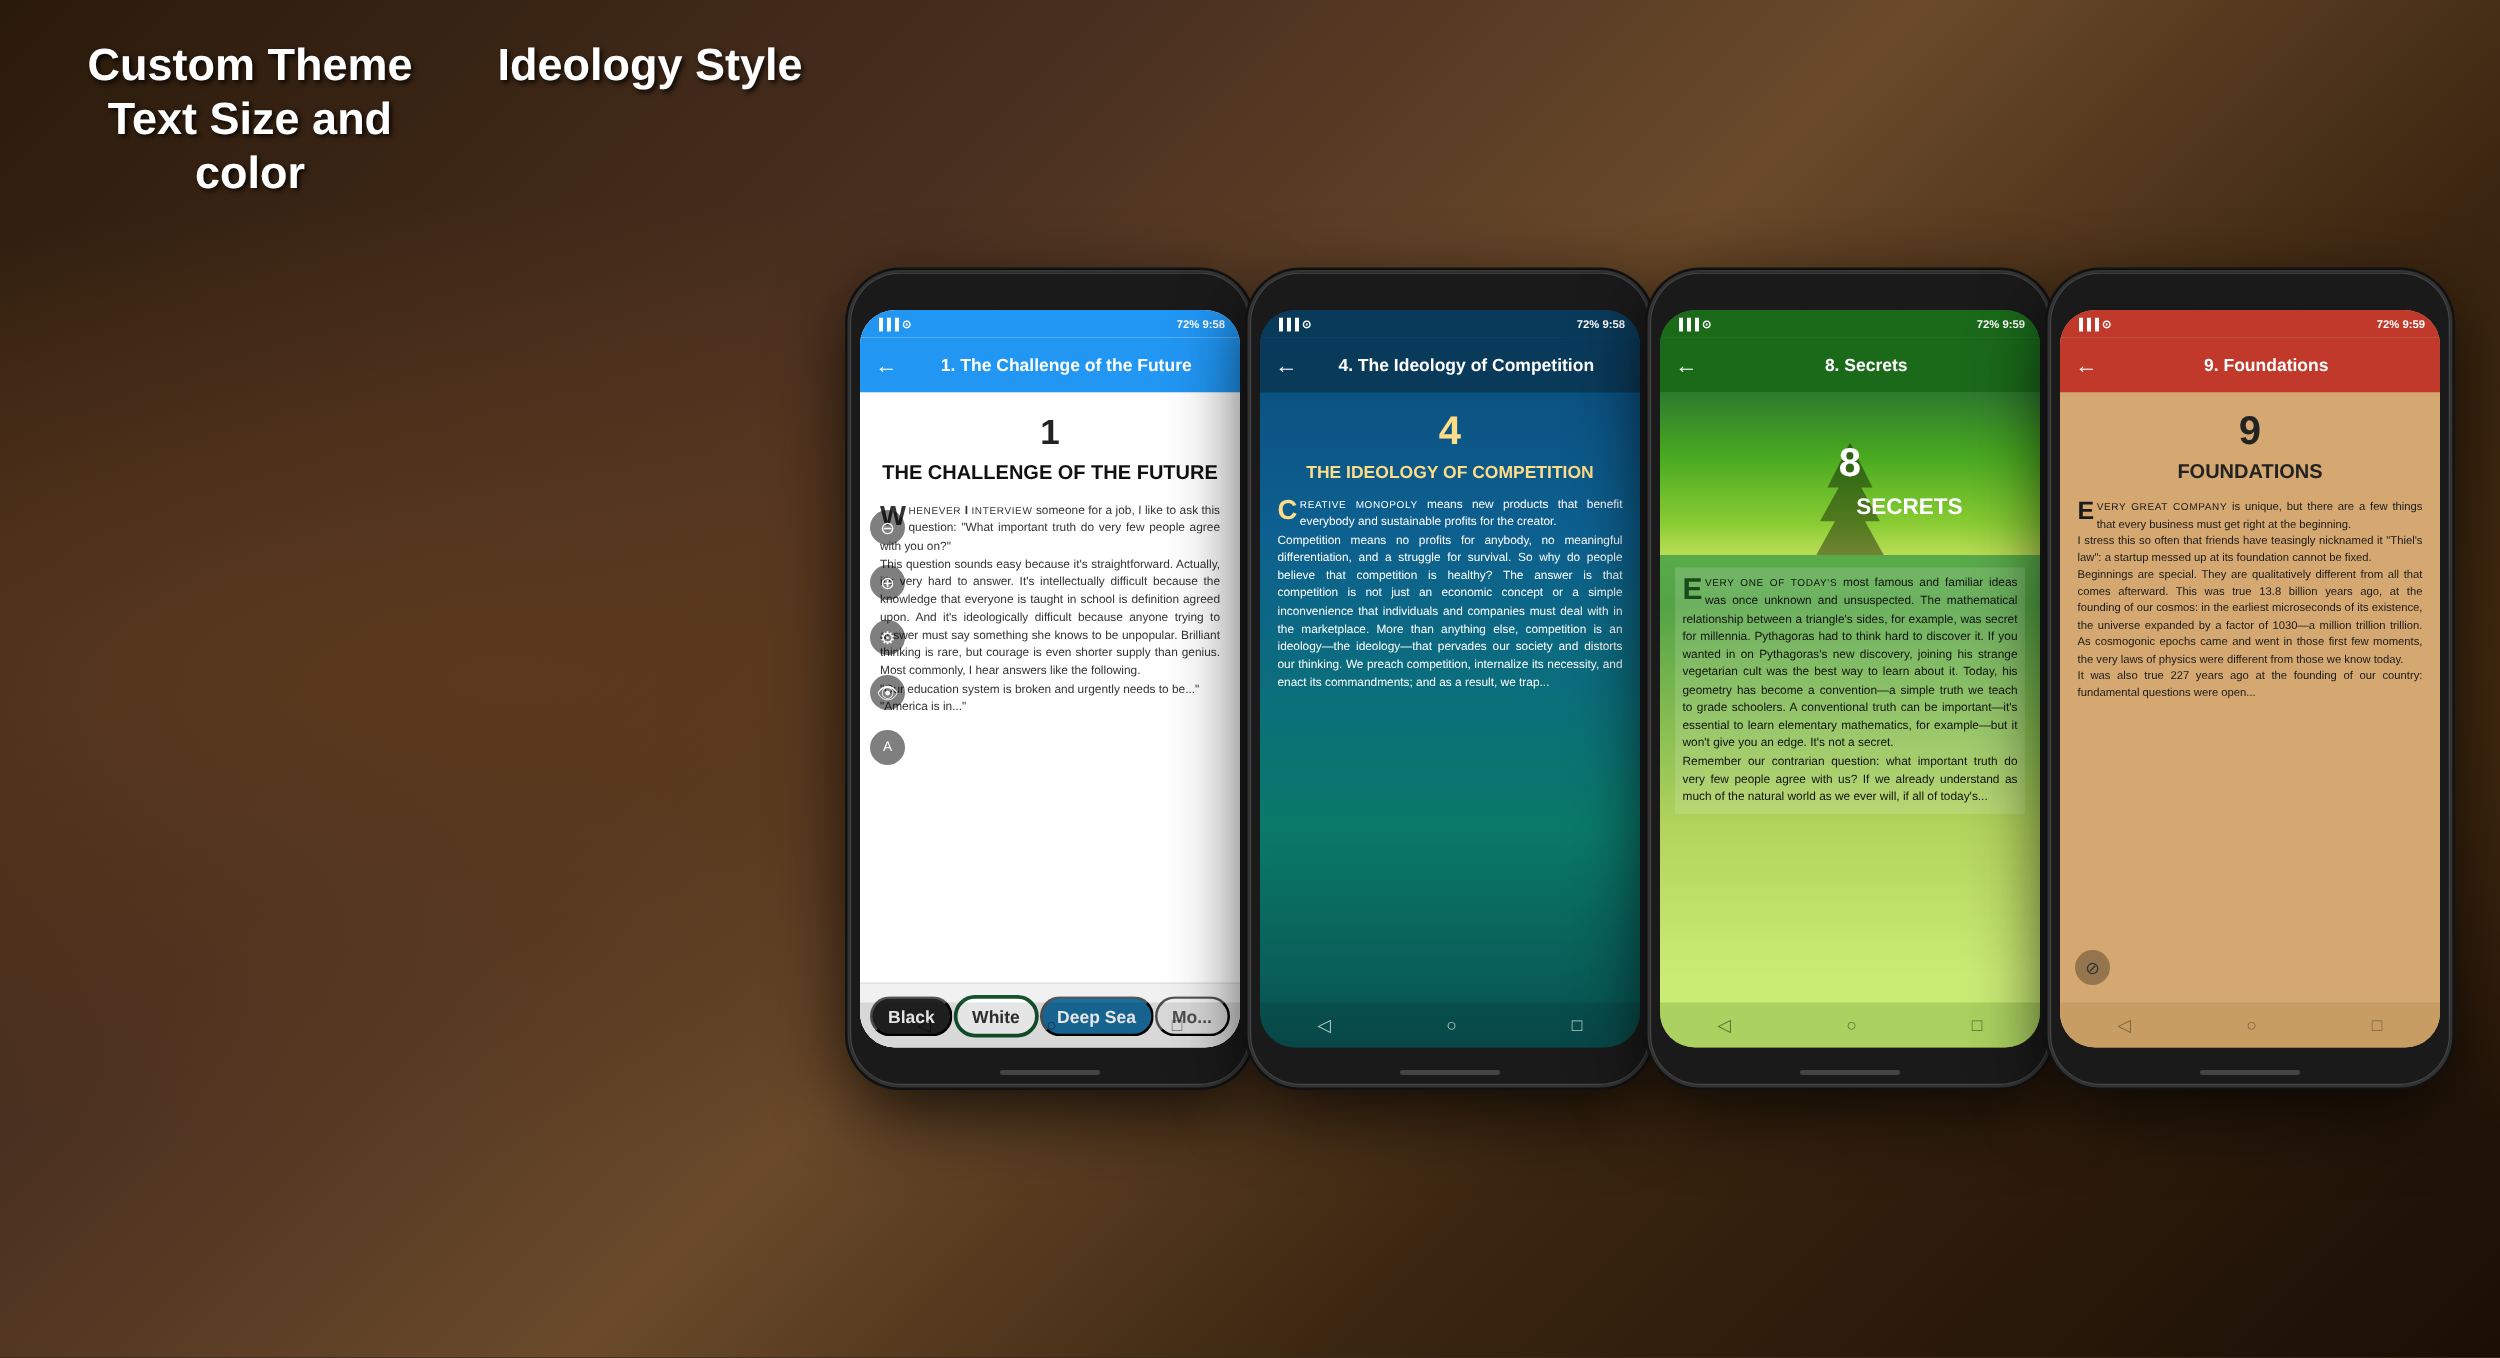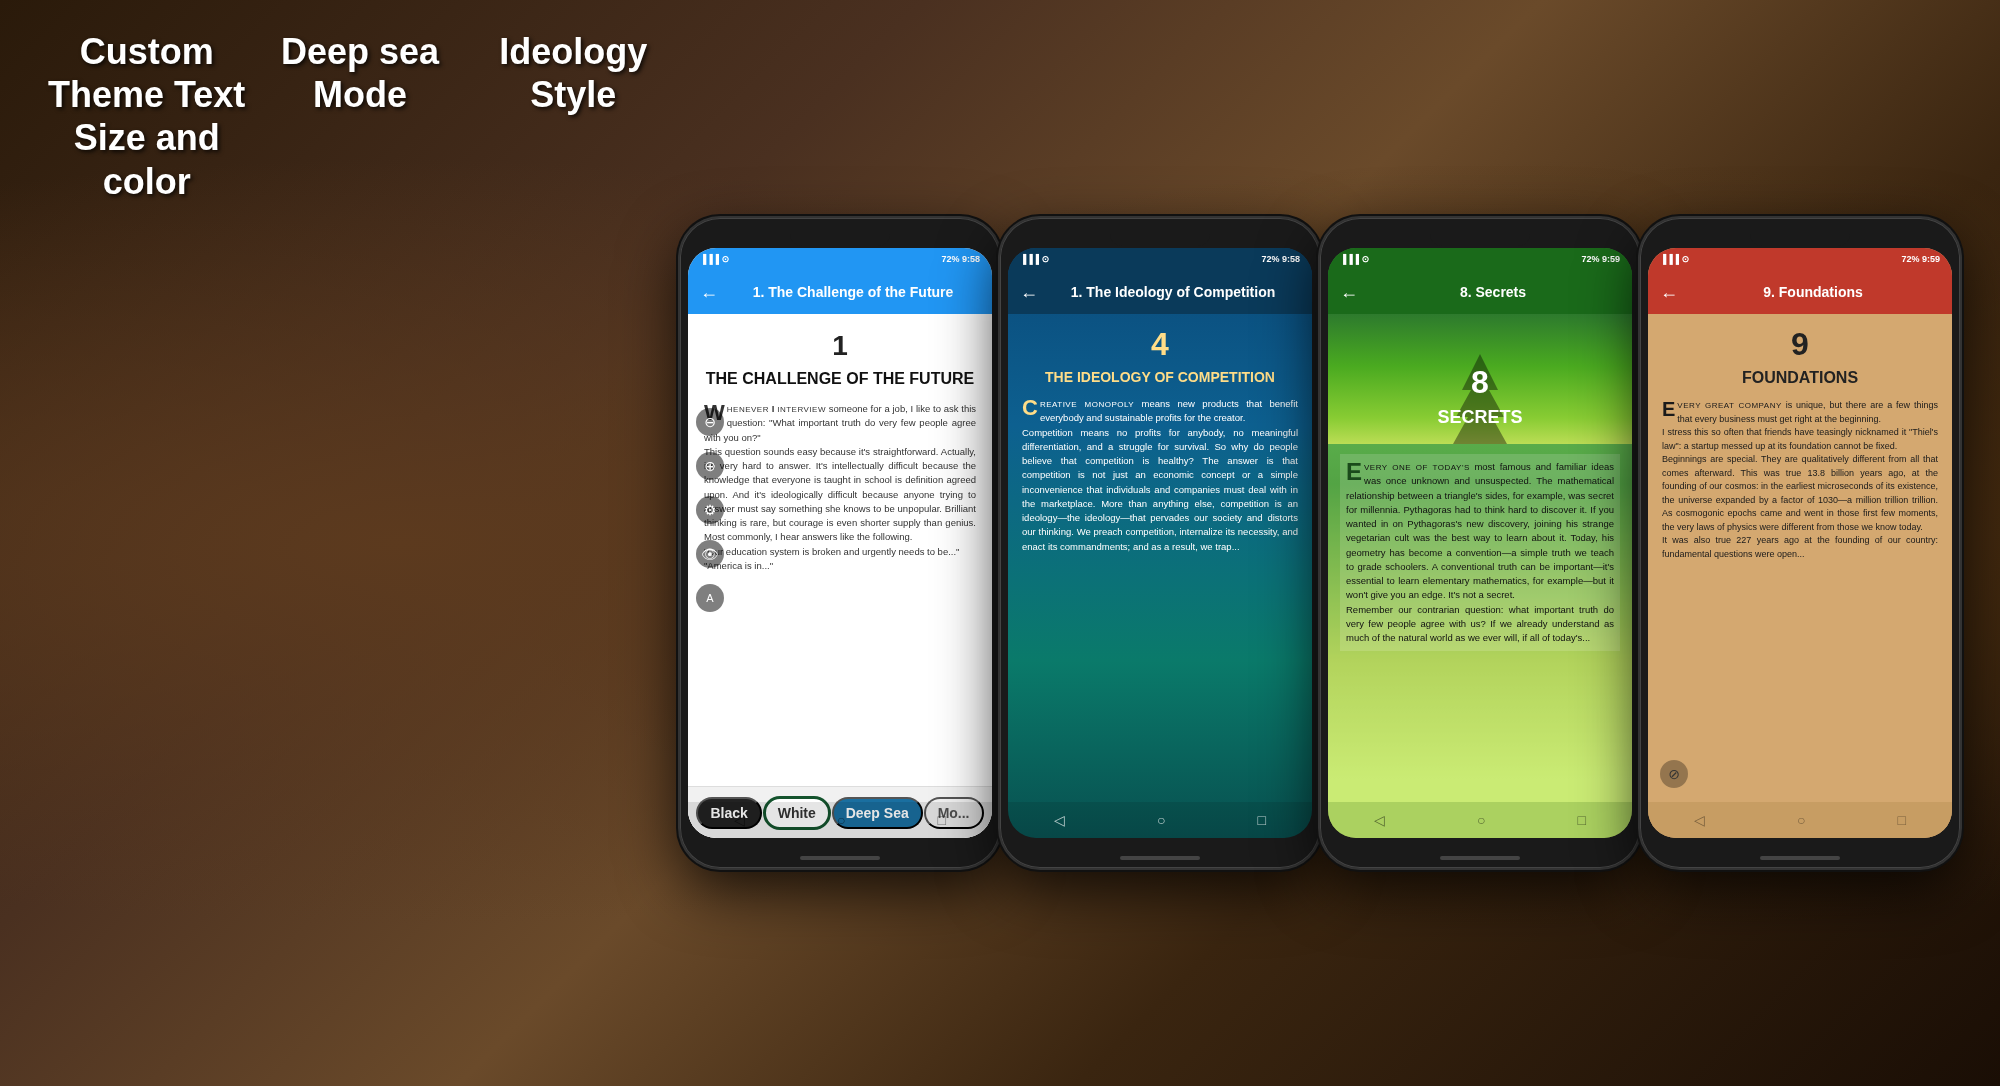--- a/index.html
+++ b/index.html
@@ -294,26 +294,26 @@
 
     .phone3-chapter-num {
       text-align: center;
       font-size: 32px;
       font-weight: 900;
       color: #fff;
       margin-bottom: 6px;
     }
 
     .phone3-chapter-title {
-      text-align: center;
+      text-align: right;
       font-size: 18px;
       font-weight: 900;
       text-transform: uppercase;
       color: #fff;
-      margin-bottom: 12px;
+      margin-bottom: 24px;
     }
 
     .phone3-body {
       font-size: 9.5px;
       line-height: 1.5;
       color: #111;
       text-align: justify;
       background: rgba(255,255,255,0.15);
       padding: 6px;
     }
@@ -407,23 +407,20 @@
 <body>
 
 <div class="bg-image"></div>
 
 <div class="content-wrapper">
 
   <div class="headers-row">
     <div class="header-col">
       <h1>Custom Theme
 Text Size and color</h1>
-    </div>
-    <div class="header-col">
-      <h1>Deep sea Mode</h1>
     </div>
     <div class="header-col">
       <h1>Ideology Style</h1>
     </div>
   </div>
 
   <div class="phones-row">
 
     <div class="phone phone1">
       <div class="phone-notch"></div>
@@ -479,21 +476,21 @@
     <div class="phone phone2">
       <div class="phone-notch"></div>
       <div class="phone-screen">
         <div class="screen-body-wrapper">
           <div class="status-bar">
             <span>▐▐▐ ⊙</span>
             <span>72%  9:58</span>
           </div>
           <div class="app-bar">
             <span class="back-arrow">←</span>
-            <span class="app-bar-title">1. The Ideology of Competition</span>
+            <span class="app-bar-title">4. The Ideology of Competition</span>
           </div>
           <div class="phone2-content">
             <div class="phone2-chapter-num">4</div>
             <div class="phone2-chapter-title">THE IDEOLOGY OF COMPETITION</div>
             <div class="phone2-body">
               <span class="drop-cap" style="color:#ffdd88;">C</span><span class="small-text">REATIVE MONOPOLY</span> means new products that benefit everybody and sustainable profits for the creator.<br>
               Competition means no profits for anybody, no meaningful differentiation, and a struggle for survival. So why do people believe that competition is healthy? The answer is that competition is not just an economic concept or a simple inconvenience that individuals and companies must deal with in the marketplace. More than anything else, competition is an ideology—the ideology—that pervades our society and distorts our thinking. We preach competition, internalize its necessity, and enact its commandments; and as a result, we trap...
             </div>
           </div>
           <div class="phone-nav">

